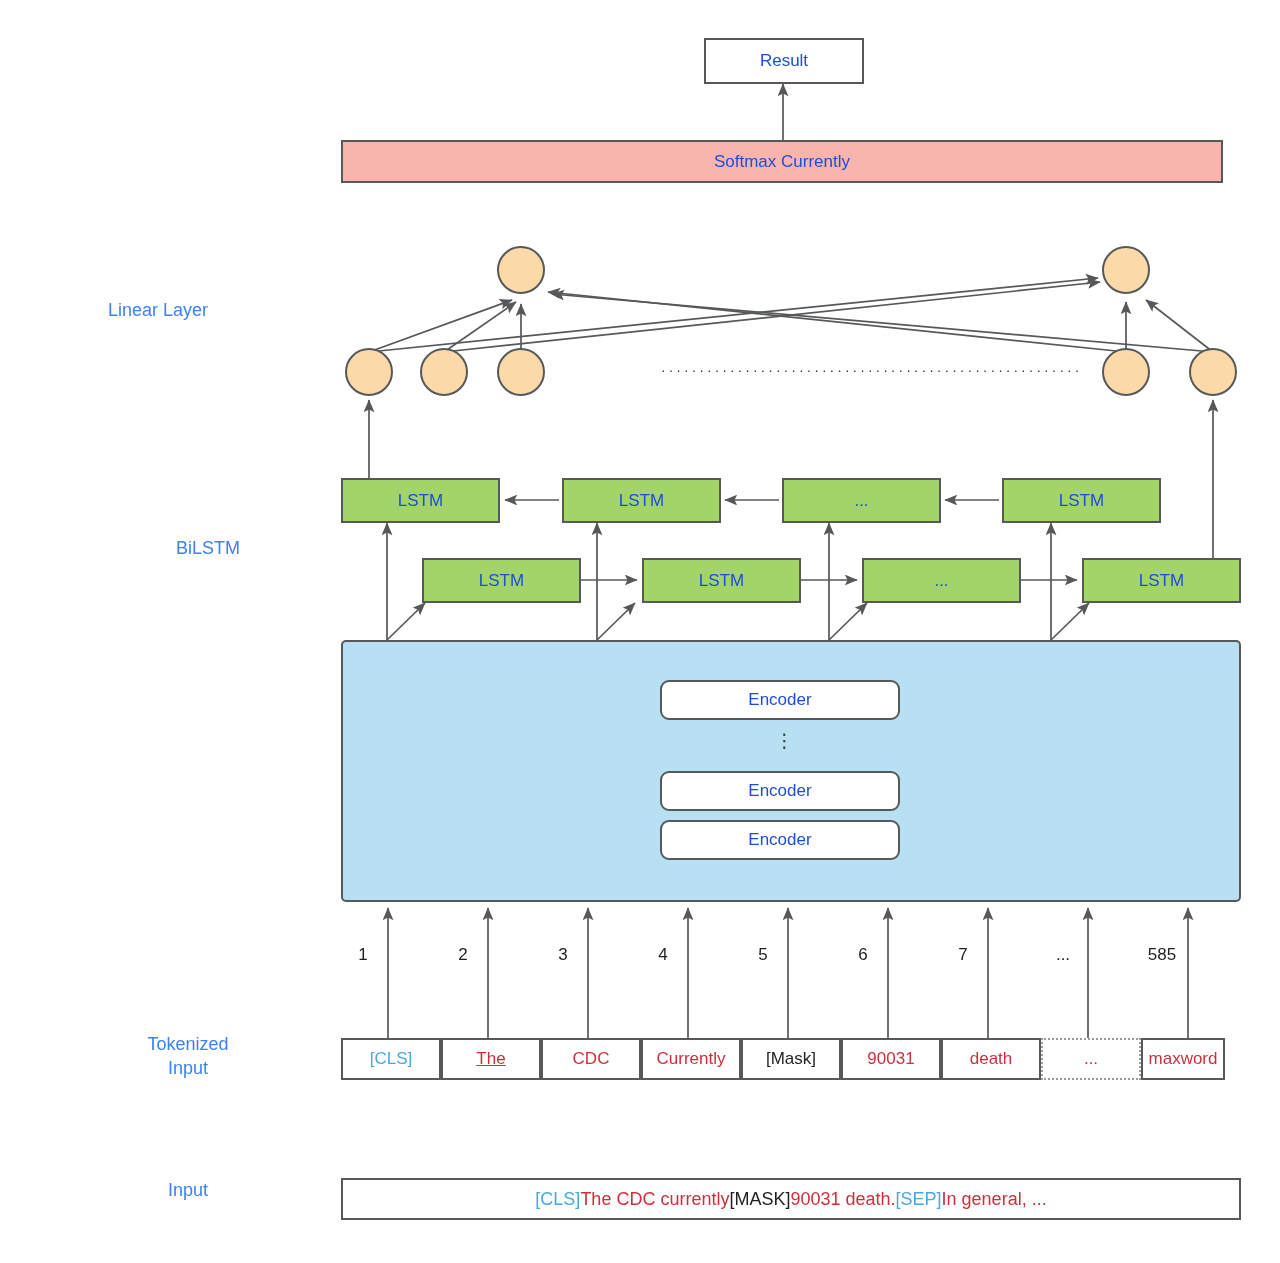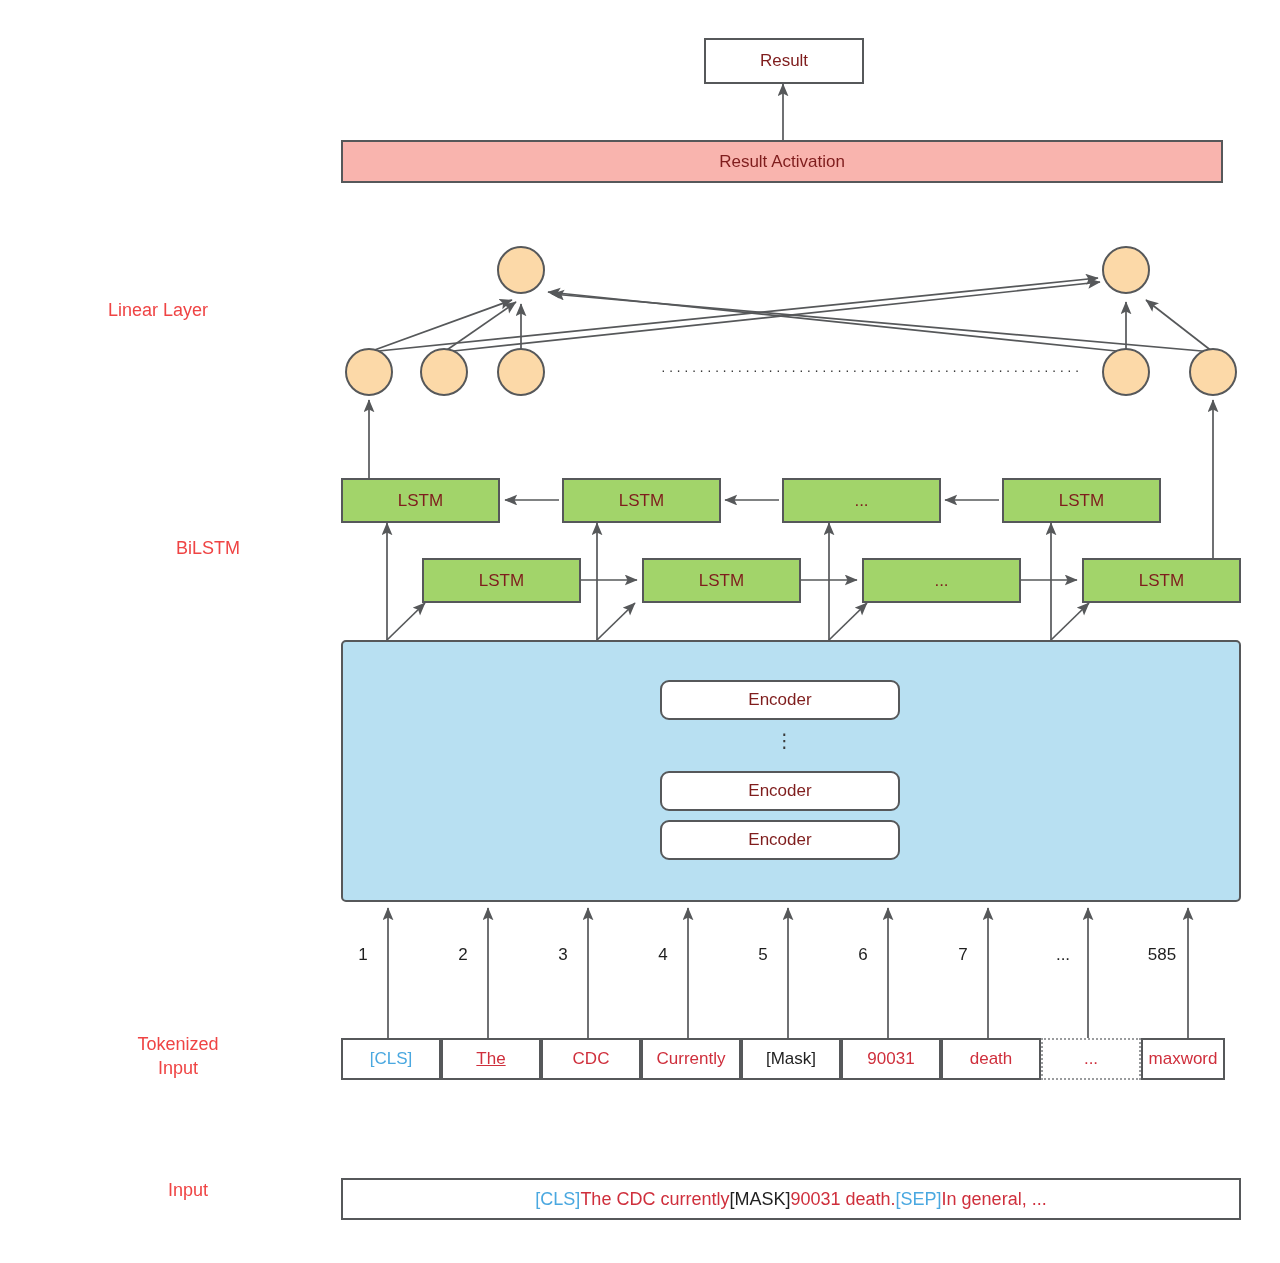--- a/index.html
+++ b/index.html
@@ -19,33 +19,33 @@
   
   .box{
     position:absolute;
     box-sizing:border-box;
     border:2px solid #56585a;
     background:#ffffff;
     display:flex;
     align-items:center;
     justify-content:center;
     font-size:17px;
-    color:#7f1d1d;
+    color:#1d4ed8;
     white-space:nowrap;
   }
   .box.green{background:#a2d46a;border-color:#56585a;}
   .box.pink{background:#f9b4ae;border-color:#56585a;}
   .box.blue{background:#b8e0f2;border-color:#56585a;border-radius:5px;}
   .box.encoder{background:#fff;border-radius:9px;border:2.5px solid #56585a;font-size:17px;}
 
   
   .side-label{
     position:absolute;
     font-size:18px;
-    color:#ef4444;
+    color:#3b82f6;
     text-align:center;
     line-height:1.35;
     white-space:pre-line;
   }
 
   
   .node{
     position:absolute;
     width:48px;height:48px;
     border-radius:50%;
@@ -170,29 +170,29 @@
       <line x1="1088" y1="1038" x2="1088" y2="908" marker-end="url(#ah)"></line>
       <line x1="1188" y1="1038" x2="1188" y2="908" marker-end="url(#ah)"></line>
     </g>
   </svg>
 
   <div class="box" style="left:704px;top:38px;width:160px;height:46px;">
     <span>Result</span>
   </div>
 
   <div class="box pink" style="left:341px;top:140px;width:882px;height:43px;">
-    <span>Result Activation</span>
+    <span>Softmax Currently</span>
   </div>
 
   <div class="side-label" style="left:108px;top:298px;width:180px;text-align:left;">Linear Layer</div>
 
   <div class="side-label" style="left:118px;top:536px;width:180px;text-align:center;">BiLSTM</div>
 
 
-  <div class="side-label" style="left:88px;top:1032px;width:180px;">Tokenized
+  <div class="side-label" style="left:98px;top:1032px;width:180px;">Tokenized
 Input</div>
 
   <div class="side-label" style="left:98px;top:1178px;width:180px;text-align:center;">Input</div>
 
   <div class="node" style="left:497px;top:246px;"></div>
   <div class="node" style="left:1102px;top:246px;"></div>
 
   <div class="node" style="left:345px;top:348px;"></div>
   <div class="node" style="left:420px;top:348px;"></div>
   <div class="node" style="left:497px;top:348px;"></div>

